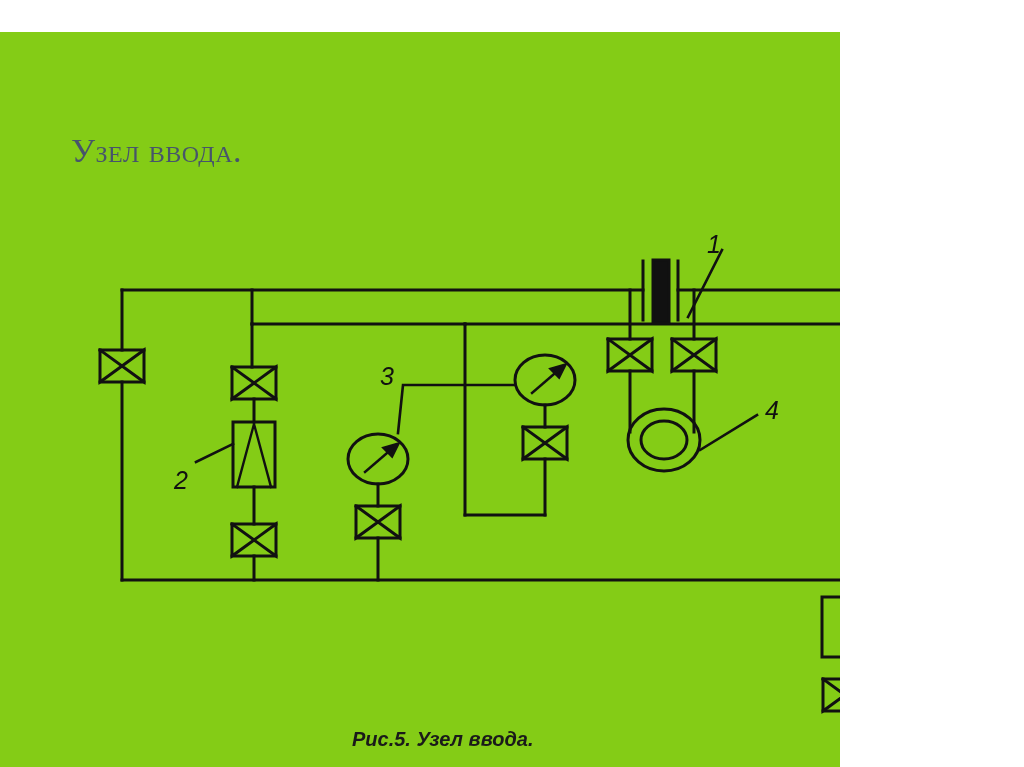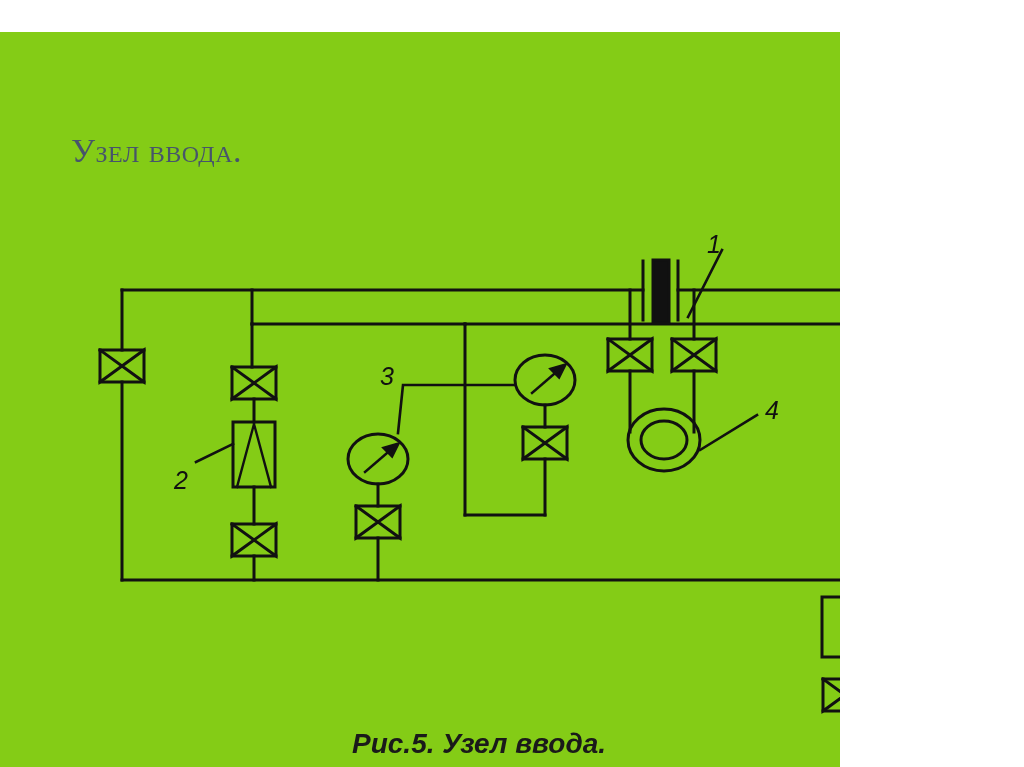--- a/index.html
+++ b/index.html
@@ -89,21 +89,21 @@
     white-space: nowrap;
   }
 
   #caption {
     position: absolute;
     left: 352px;
     top: 696px;
     font-family: "Liberation Sans", sans-serif;
     font-style: italic;
     font-weight: bold;
-    font-size: 28px;
+    font-size: 20px;
     color: #1a1a1a;
     white-space: nowrap;
   }
 </style>
 </head>
 <body>
 
 <div id="slide">
 
   <div class="edge-band" id="band-thin"></div>

